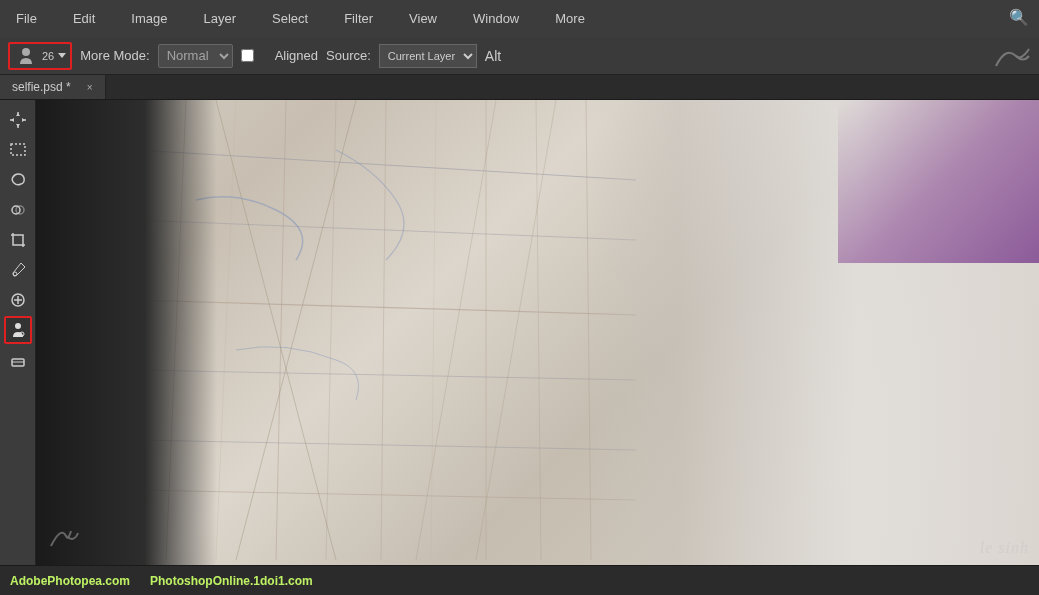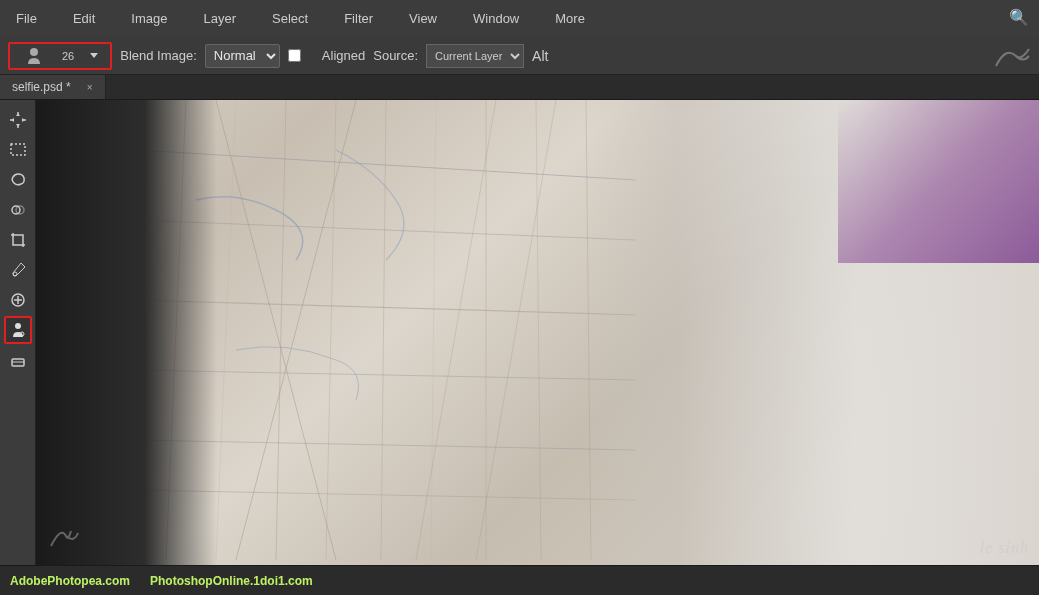--- a/index.html
+++ b/index.html
@@ -41,25 +41,25 @@
       padding: 0 8px;
       gap: 8px;
       border-bottom: 1px solid #222;
     }
 
     
     .brush-control {
       display: flex;
       align-items: center;
       border: 2px solid #e02020;
-      padding: 2px 12px;
+      padding: 2px 4px;
       height: 28px;
       background: #3a3a3a;
       border-radius: 2px;
-      gap: 16px;
+      gap: 4px;
       cursor: pointer;
     }
     .brush-icon {
       width: 24px;
       height: 24px;
       display: flex;
       align-items: center;
       justify-content: center;
       color: #ccc;
       font-size: 12px;
@@ -79,21 +79,21 @@
     .label-text {
       color: #ccc;
       font-size: 13px;
       white-space: nowrap;
     }
 
     
     .blend-select {
       height: 24px;
       background: #4a4a4a;
-      color: #e5e5e5;
+      color: #a3a3a3;
       border: 1px solid #666;
       font-size: 13px;
       padding: 0 4px;
       cursor: pointer;
       border-radius: 2px;
     }
 
     
     .opacity-control {
       display: flex;
@@ -322,21 +322,21 @@
 
       <svg width="20" height="20" viewBox="0 0 20 20">
         <circle cx="10" cy="6" r="4" fill="#aaa"></circle>
         <path d="M4 18 Q4 12 10 12 Q16 12 16 18" fill="#aaa"></path>
       </svg>
     </div>
     <span class="brush-size-text">26</span>
     <div class="dropdown-arrow"></div>
   </div>
 
-  <span class="label-text">Blend Image:</span>
+  <span class="label-text">More Mode:</span>
   <select class="blend-select">
     <option>Normal</option>
     <option>Multiply</option>
     <option>Screen</option>
     <option>Overlay</option>
     <option>Darken</option>
     <option>Lighten</option>
   </select>
 
 

